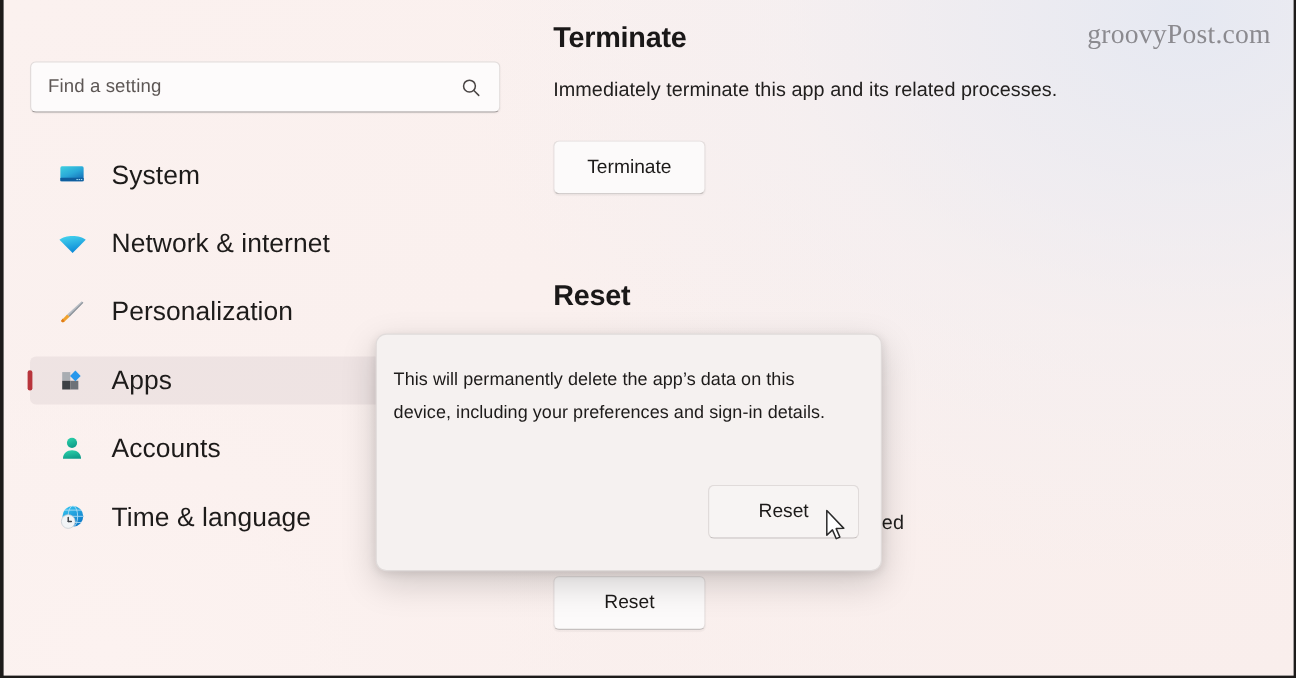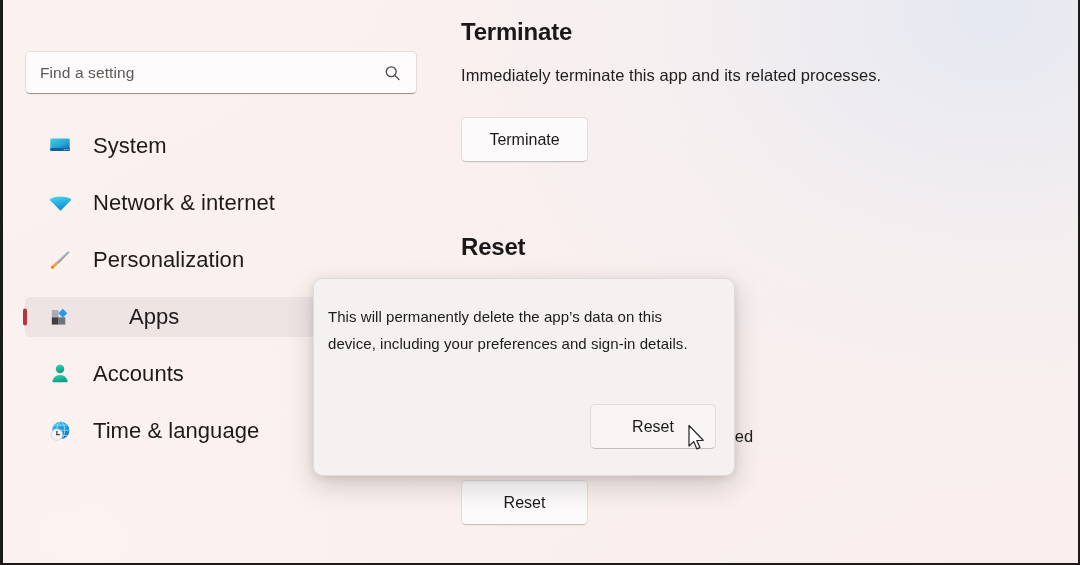--- a/index.html
+++ b/index.html
@@ -72,21 +72,20 @@
     display: flex;
     align-items: center;
     height: 40px;
     margin: 0 22px 0 22px;
     padding-left: 22px;
     border-radius: 5px;
   }
   .nav-item.spaced { margin-top: 17px; }
   .nav-item.selected {
     background: rgba(231,220,220,0.62);
-    gap: 36px;
   }
   .nav-item.selected::before {
     content: "";
     position: absolute;
     left: -2px; top: 50%;
     transform: translateY(-50%);
     width: 3.5px; height: 17px;
     background: #b8353c;
     border-radius: 2px;
   }
@@ -327,20 +326,21 @@
         </span>
         <span class="nav-label">Time &amp; language</span>
       </div>
 
 
     </div>
   </div>
 
   <div id="main">
 
+    <div class="watermark">groovyPost.com</div>
 
     <div class="section-title" id="terminate-title">Terminate</div>
     <div class="section-desc" id="terminate-desc">Immediately terminate this app and its related processes.</div>
     <div class="win-button" id="terminate-button">Terminate</div>
 
     <div class="section-title" id="reset-title">Reset</div>
     <div class="section-desc" id="reset-desc-1">e can try to repair it. The app’s data</div>
     <div class="section-desc" id="reset-desc-2">t, reset it. The app’s data will be deleted</div>
     <div class="win-button" id="reset-button-main">Reset</div>
 

